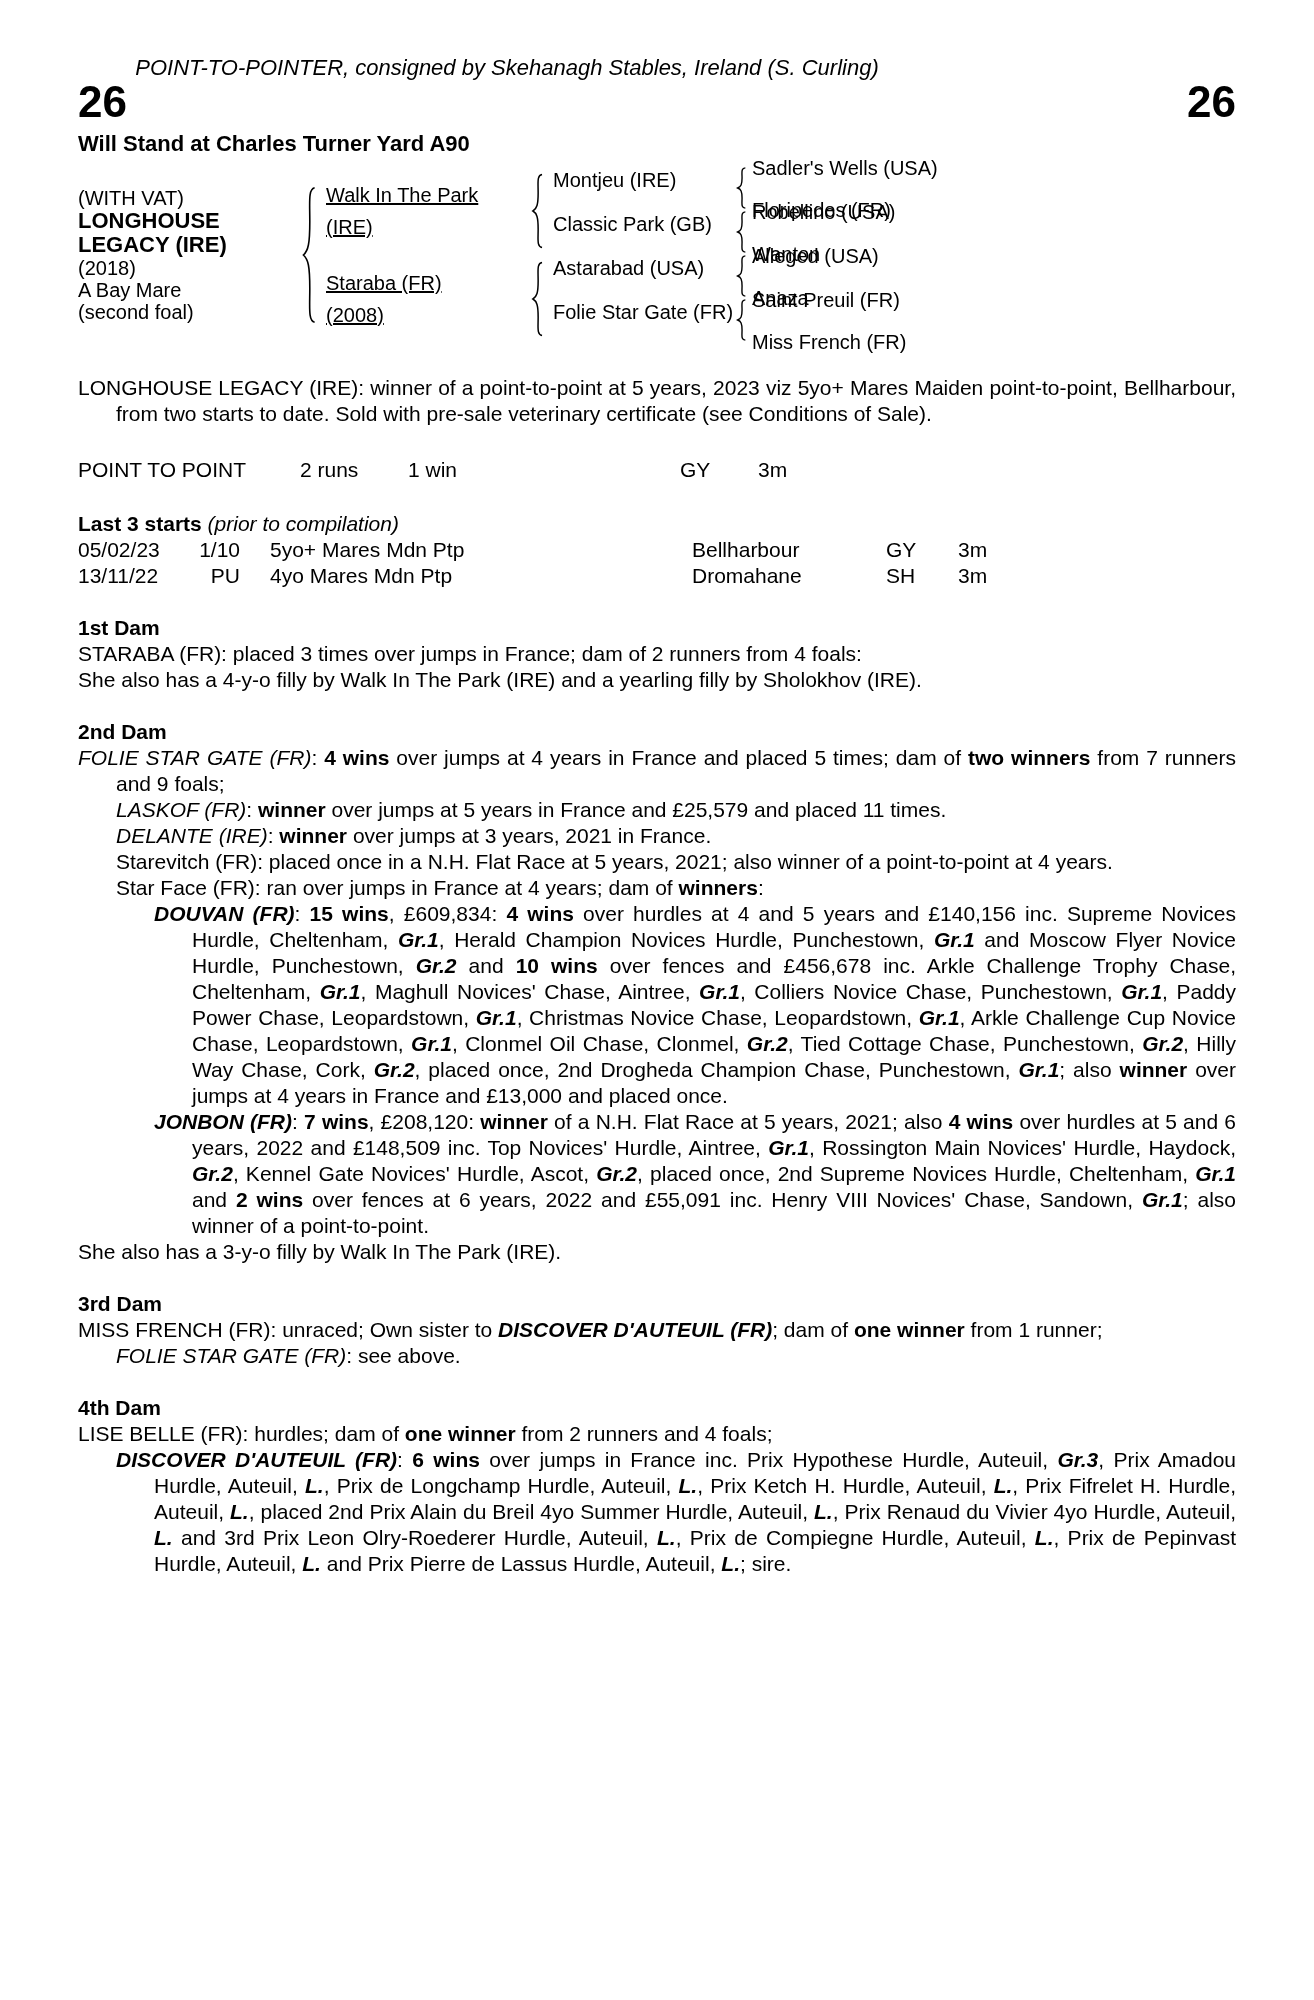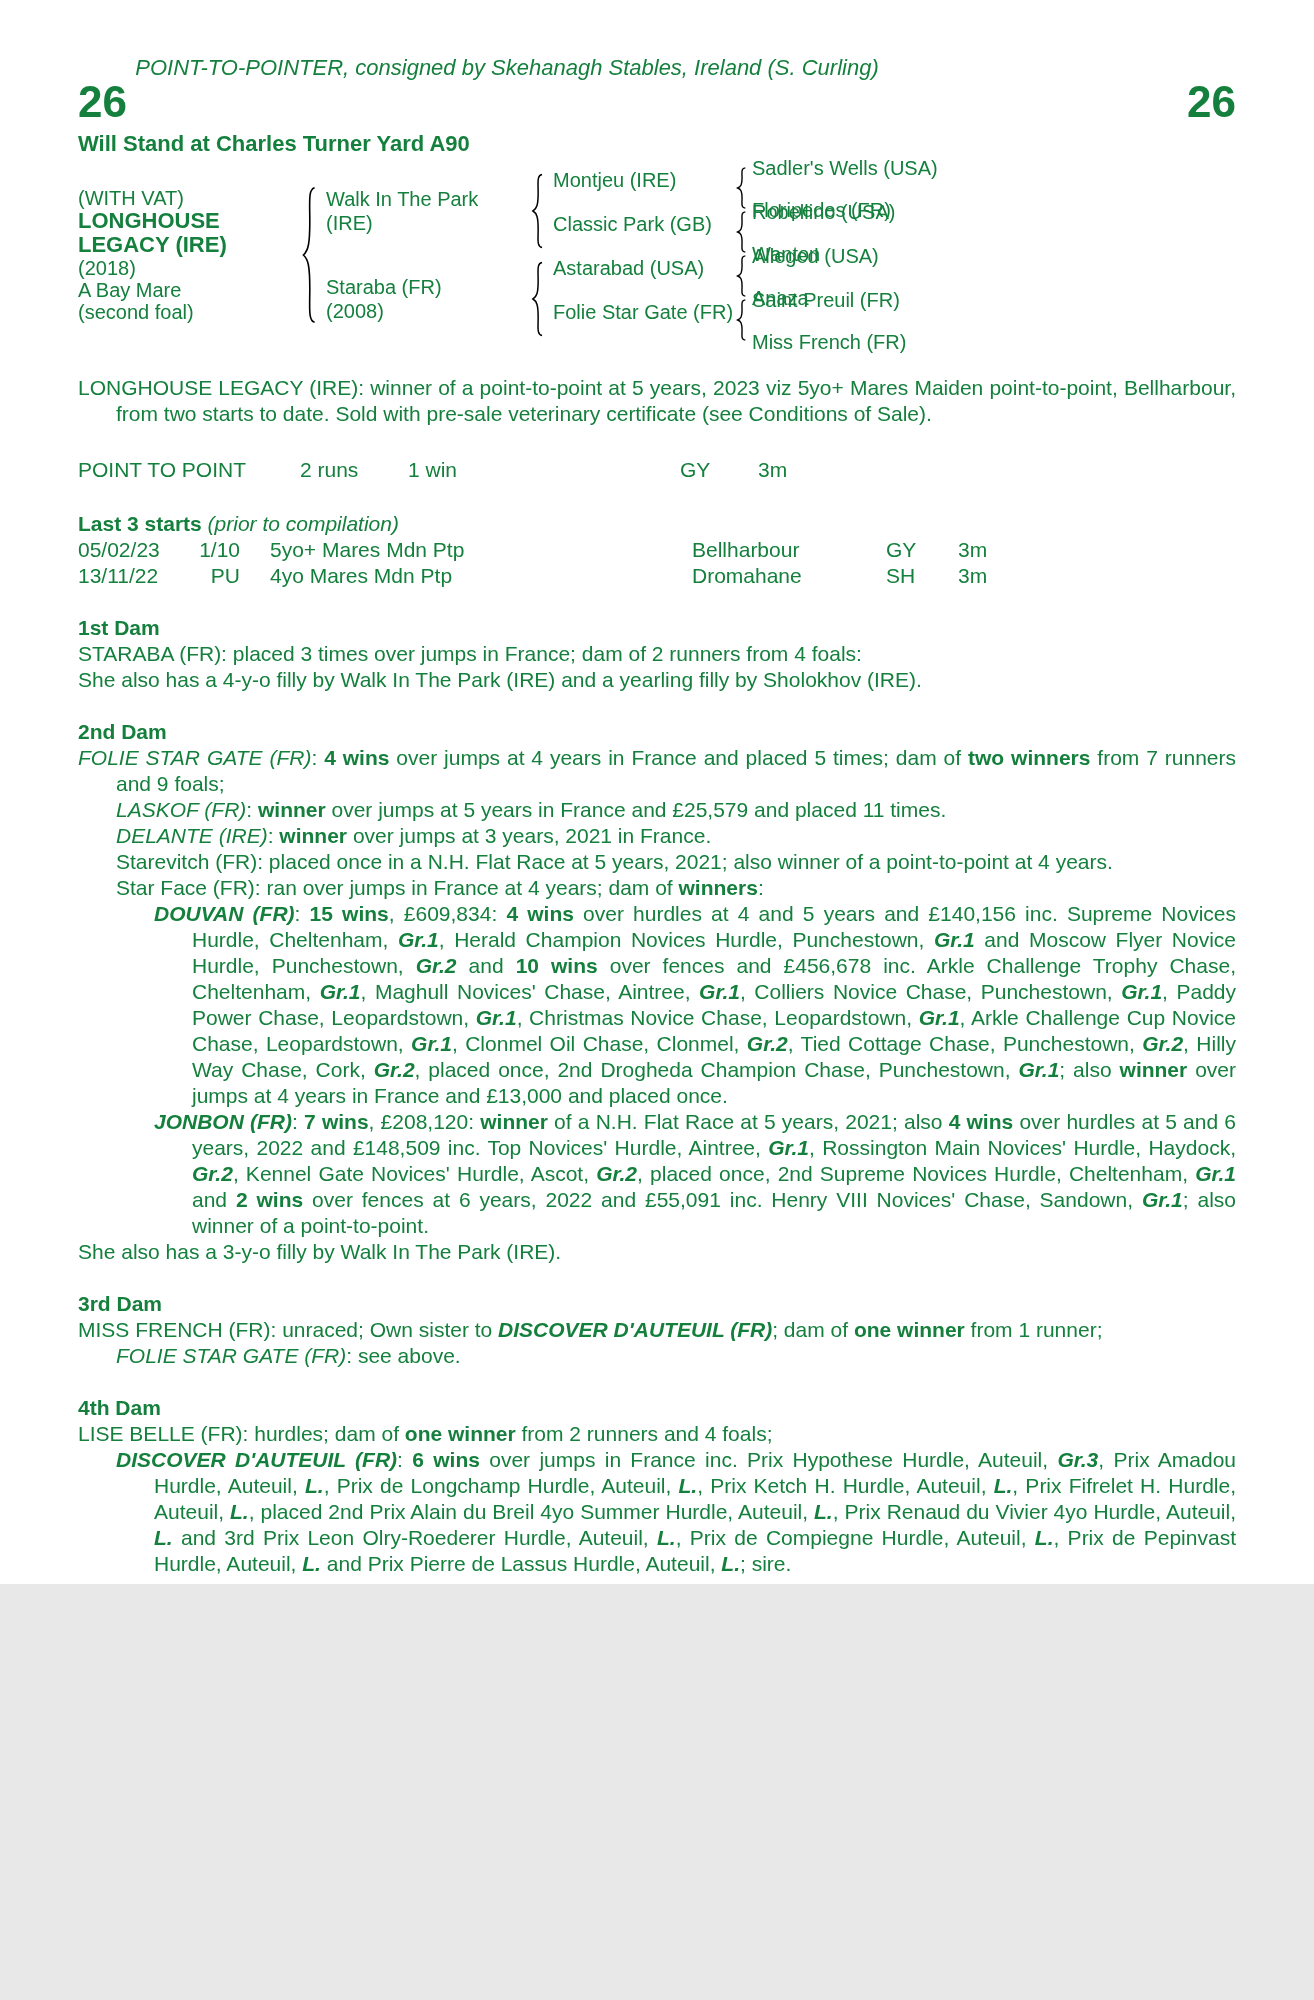--- a/index.html
+++ b/index.html
@@ -1,36 +1,36 @@
 <!DOCTYPE html>
 <html><head>
 <meta charset="utf-8">
 <style>
   html,body{margin:0;padding:0;background:#e8e8e8;}
   .page{
-    width:1314px;height:1584px;margin:0 auto;background:#ffffff;color:#15803d;
+    width:1314px;height:2000px;margin:0 auto;background:#ffffff;color:#000000;
     font-family:"Liberation Sans", sans-serif;font-size:21px;line-height:26px;
     box-sizing:border-box;padding:55px 78px 0 78px;position:relative;overflow:hidden;
   }
   .consignor{width:858px;text-align:center;font-style:italic;font-size:22px;line-height:26px;}
   .lot-row{display:flex;justify-content:space-between;align-items:flex-start;margin-top:4px;}
   .lot-num{font-weight:bold;font-size:44px;line-height:34px;text-align:right;}
   .stand-line{font-weight:bold;font-size:22px;margin-top:12px;}
 
   
   .pedigree{display:flex;align-items:center;margin-top:10px;font-size:20px;}
   .ped-info{width:218px;line-height:22px;}
   .ped-info .nm{font-weight:bold;font-size:22px;line-height:24px;}
   .brace{display:block;flex:0 0 auto;margin:0 5px;}
   .brace-big{width:16px;height:140px;}
   .brace-med{width:13px;height:76px;}
   .brace-sm{width:11px;height:42px;}
   .g1stack{display:flex;flex-direction:column;}
   .g1unit{display:flex;align-items:center;height:88px;}
-  .g1name{width:200px;padding-left:4px;line-height:24px;}
+  .g1name{width:200px;padding-left:4px;line-height:32px;text-decoration:underline;}
   .g2stack{display:flex;flex-direction:column;}
   .g2unit{display:flex;height:44px;}
   .g2name{width:178px;padding-left:4px;white-space:nowrap;}
   .g3pair{display:flex;flex-direction:column;justify-content:center;gap:20px;}
   .g3{line-height:22px;white-space:nowrap;}
 
   
   .para{margin:0;text-align:justify;}
   .desc{margin-top:32px;}
   .ind1{padding-left:38px;}

